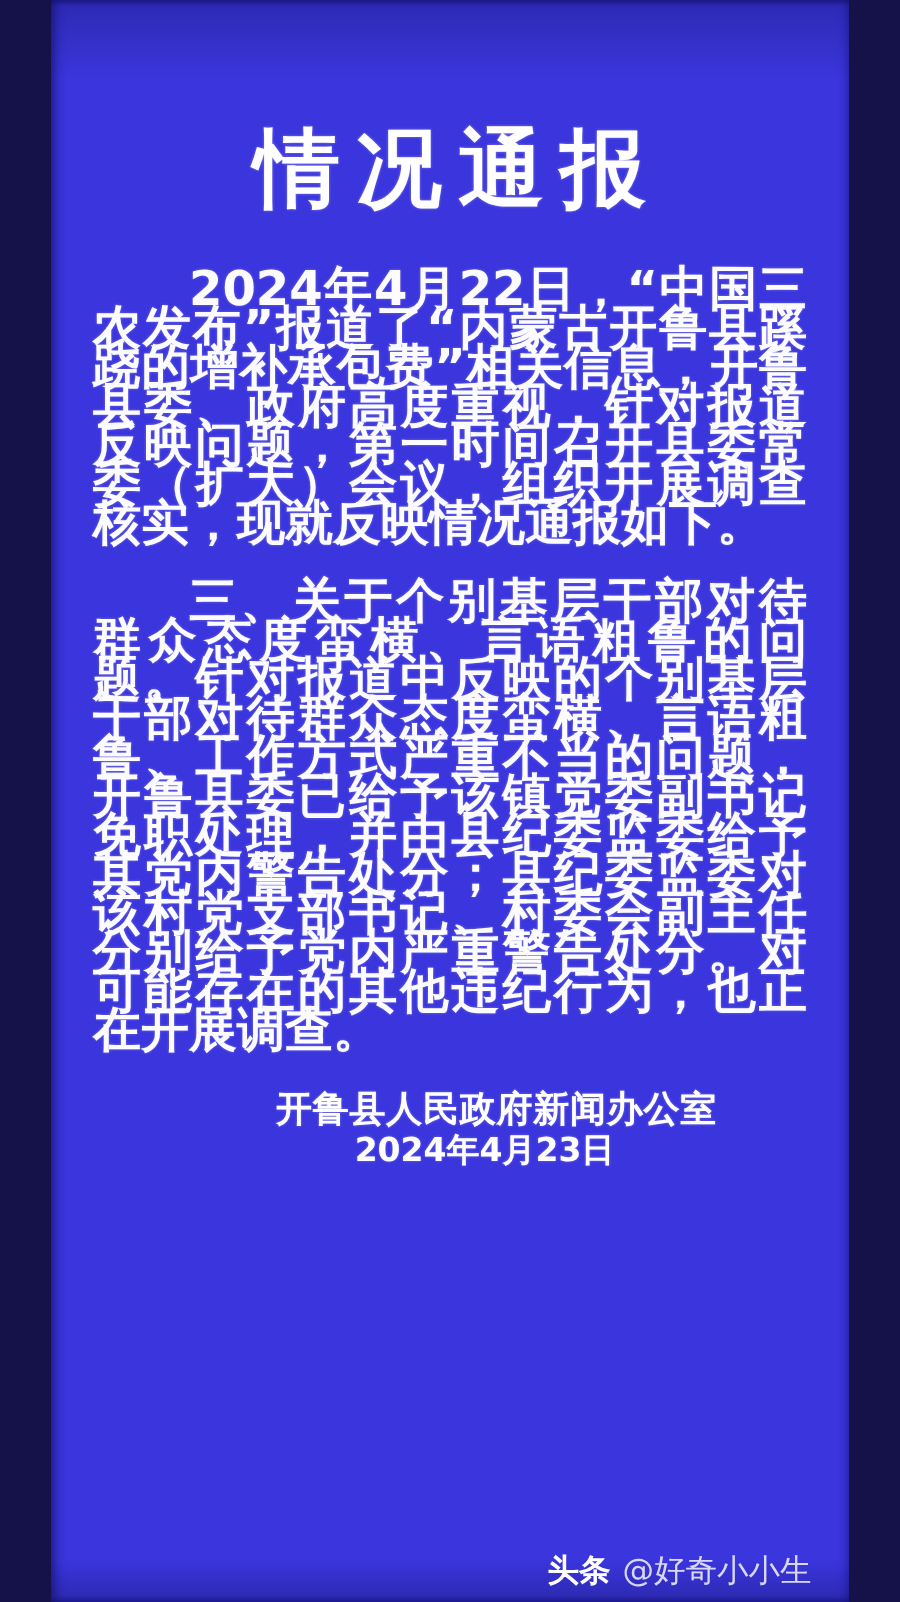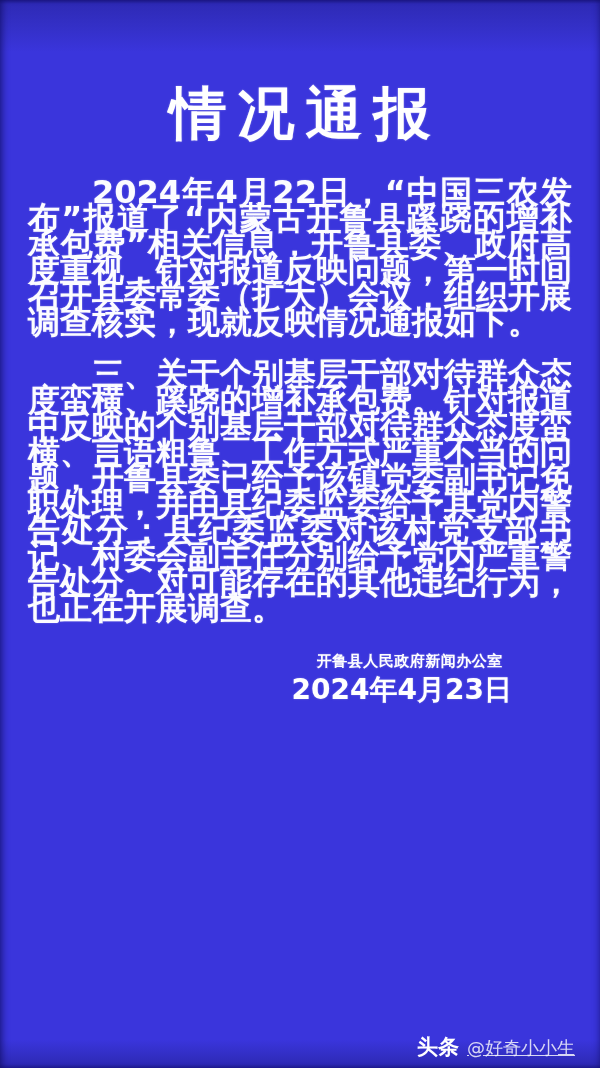--- a/index.html
+++ b/index.html
@@ -2,21 +2,21 @@
 <html><head>
 <meta charset="utf-8">
 <style>
   html, body {
     margin: 0;
     padding: 0;
     background: #15124a;
   }
   .page {
     position: relative;
-    width: 600px;
+    width: 532px;
     height: 1068px;
     margin: 0 auto;
     overflow: hidden;
     background:
       linear-gradient(180deg,
         #1f1c8e 0px,
         #2e2ab6 4px,
         #3430c8 28px,
         #3a35dc 52px,
         #3a35dc 1040px,
@@ -53,69 +53,68 @@
     color: #fcfcff;
     text-shadow: 0 0 2px rgba(215, 215, 250, 0.38);
     word-break: break-all;
   }
   .signature-block {
     width: fit-content;
     margin: 0 60px 0 auto;
     text-align: center;
   }
   .sig-office {
-    font-size: 15px;
+    font-size: 24px;
     line-height: 28px;
     font-weight: 700;
     letter-spacing: 0.5px;
     text-shadow: 0 0 2px rgba(215, 215, 250, 0.38);
     margin-left: 16px;
   }
   .sig-date {
-    font-size: 28px;
+    font-size: 22px;
     line-height: 30px;
     font-weight: 700;
     text-shadow: 0 0 2px rgba(215, 215, 250, 0.38);
   }
   .watermark {
     position: absolute;
     right: 25px;
     bottom: 7px;
     display: flex;
     align-items: baseline;
     gap: 8px;
     white-space: nowrap;
     justify-content: flex-end;
   }
   .wm-brand {
     font-size: 21px;
     font-weight: 900;
     color: #ffffff;
   }
   .wm-handle {
-    font-size: 18px;
+    font-size: 21px;
     font-weight: 500;
     color: rgba(244, 244, 252, 0.85);
-    text-decoration: underline;
   }
 </style>
 </head>
 <body>
 
 <div class="page">
 
   <h1 class="title">情况通报</h1>
 
   <div class="body">
 
     <p class="para">2024年4月22日，“中国三农发布”报道了“内蒙古开鲁县蹊跷的增补承包费”相关信息，开鲁县委、政府高度重视，针对报道反映问题，第一时间召开县委常委（扩大）会议，组织开展调查核实，现就反映情况通报如下。</p>
 
 
 
-    <p class="para">三、关于个别基层干部对待群众态度蛮横、蹊跷的增补承包费。针对报道中反映的个别基层干部对待群众态度蛮横、言语粗鲁、工作方式严重不当的问题，开鲁县委已给予该镇党委副书记免职处理，并由县纪委监委给予其党内警告处分；县纪委监委对该村党支部书记、村委会副主任分别给予党内严重警告处分。对可能存在的其他违纪行为，也正在开展调查。</p>
+    <p class="para">三、关于个别基层干部对待群众态度蛮横、言语粗鲁的问题。针对报道中反映的个别基层干部对待群众态度蛮横、言语粗鲁、工作方式严重不当的问题，开鲁县委已给予该镇党委副书记免职处理，并由县纪委监委给予其党内警告处分；县纪委监委对该村党支部书记、村委会副主任分别给予党内严重警告处分。对可能存在的其他违纪行为，也正在开展调查。</p>
 
     <div class="signature-block">
       <div class="sig-office">开鲁县人民政府新闻办公室</div>
       <div class="sig-date">2024年4月23日</div>
     </div>
 
   </div>
 
   <div class="watermark">
     <span class="wm-brand">头条</span>

